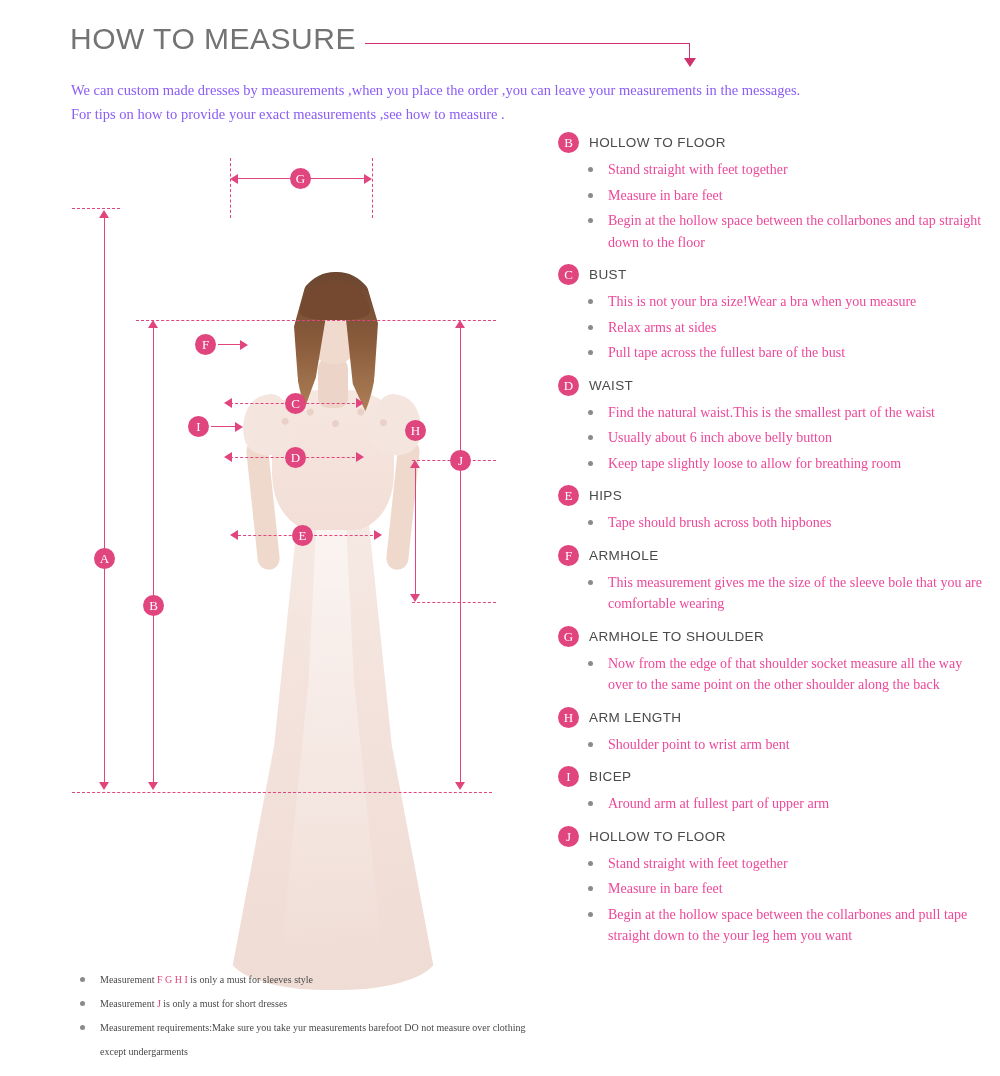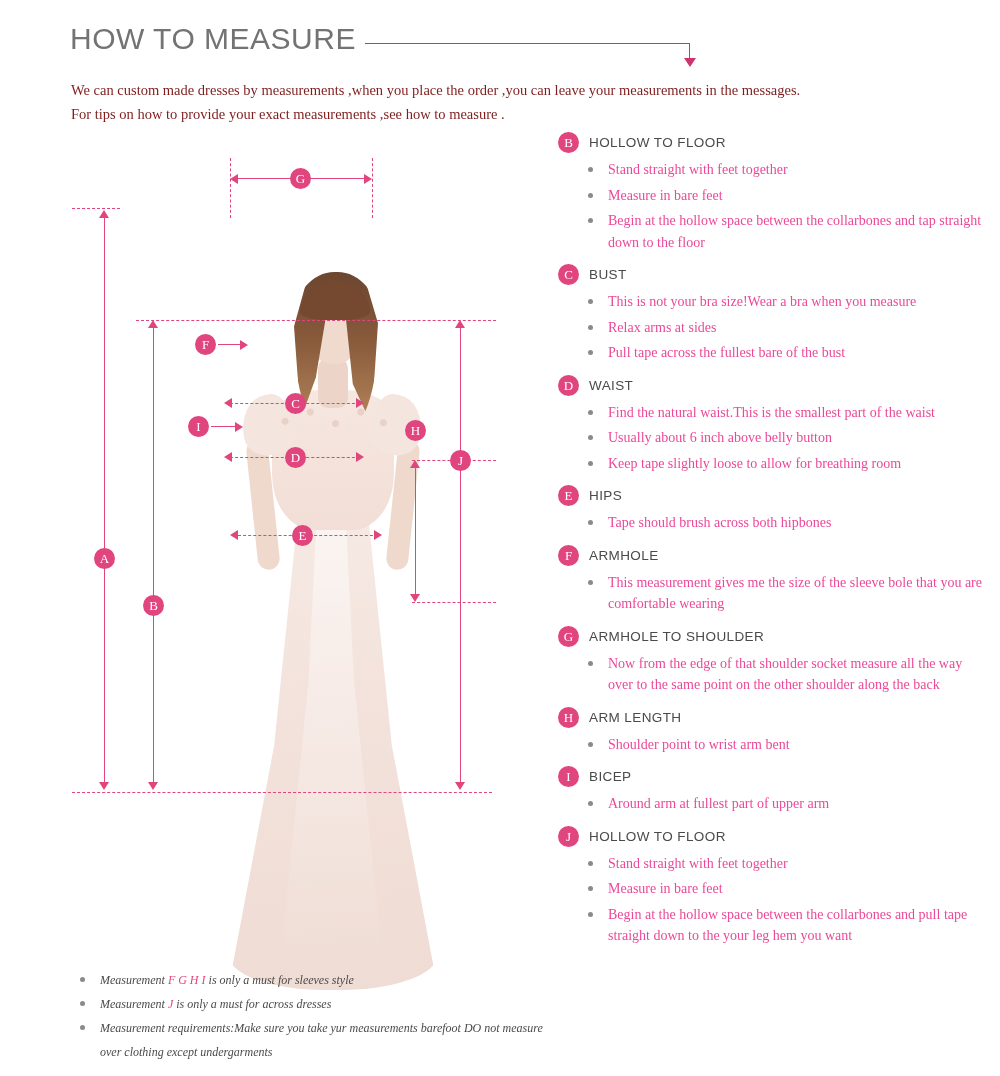--- a/index.html
+++ b/index.html
@@ -45,21 +45,21 @@
     border-left: 6px solid transparent;
     border-right: 6px solid transparent;
     border-top: 9px solid #d0326f;
   }
   .intro {
     position: absolute;
     left: 71px; top: 78px;
     width: 830px;
     font-size: 14.5px;
     line-height: 24px;
-    color: #7f1d1d;
+    color: #8b5cf6;
     font-family: "Liberation Serif", serif;
   }
 
   
   .figure {
     position: absolute;
     left: 60px; top: 130px;
     width: 500px; height: 820px;
   }
   
@@ -259,26 +259,25 @@
 
   
   .notes {
     position: absolute;
     left: 76px; top: 968px;
     width: 470px;
   }
   .notes li {
     position: relative;
     padding-left: 24px;
-    font-size: 12px;
+    font-size: 10px;
     line-height: 24px;
     color: #4a4a4a;
     list-style: none;
     margin-bottom: 0;
-    font-style: italic;
   }
   .notes li::before {
     content: "";
     position: absolute;
     left: 4px; top: 9px;
     width: 5px; height: 5px;
     border-radius: 50%;
     background: #8a8a8a;
   }
   .notes ul { margin: 0; padding: 0; }
@@ -470,18 +469,18 @@
         <li>Stand straight with feet together</li>
         <li>Measure in bare feet</li>
         <li>Begin at the hollow space between the collarbones and pull tape straight down to the your leg hem you want</li>
       </ul>
     </div>
   </div>
 
   <div class="notes">
     <ul>
       <li><span>Measurement </span><span class="hl">F G H I</span><span> is only a must for sleeves style</span></li>
-      <li><span>Measurement </span><span class="hl">J</span><span> is only a must for across dresses</span></li>
+      <li><span>Measurement </span><span class="hl">J</span><span> is only a must for short dresses</span></li>
       <li><span>Measurement requirements:Make sure you take yur measurements barefoot DO not measure over clothing except undergarments</span></li>
     </ul>
   </div>
 
 </div>
 
 </body></html>

